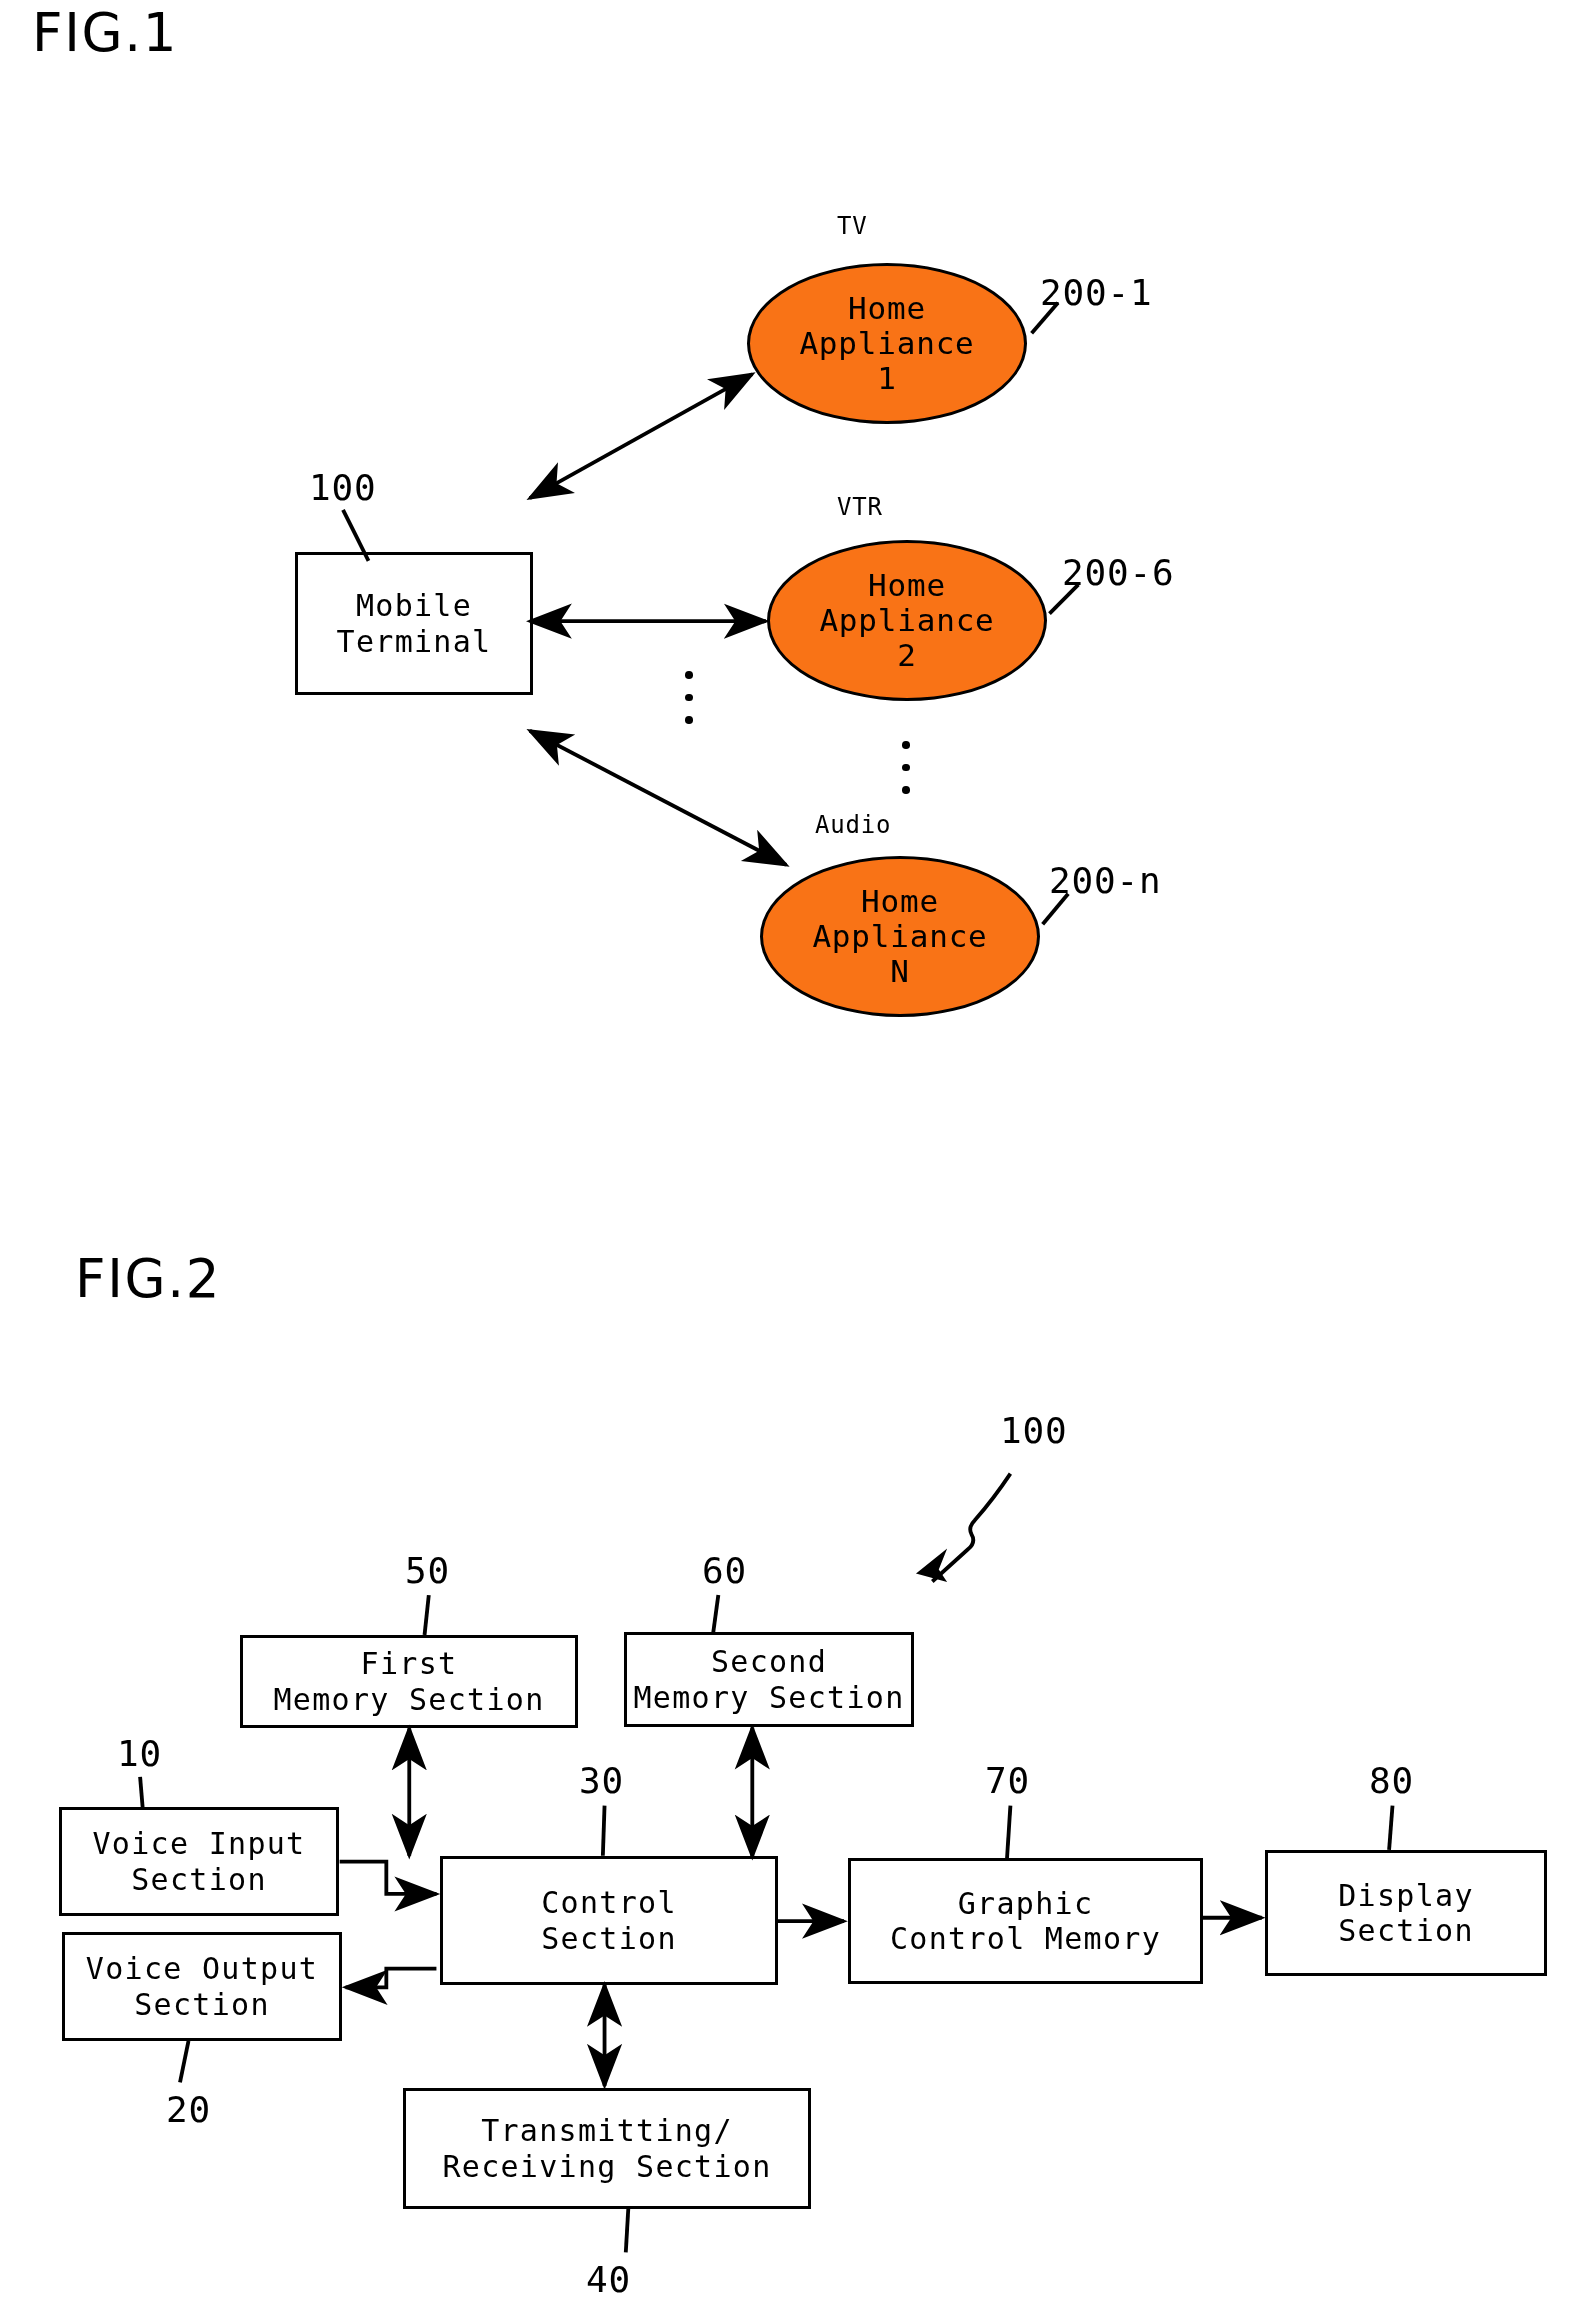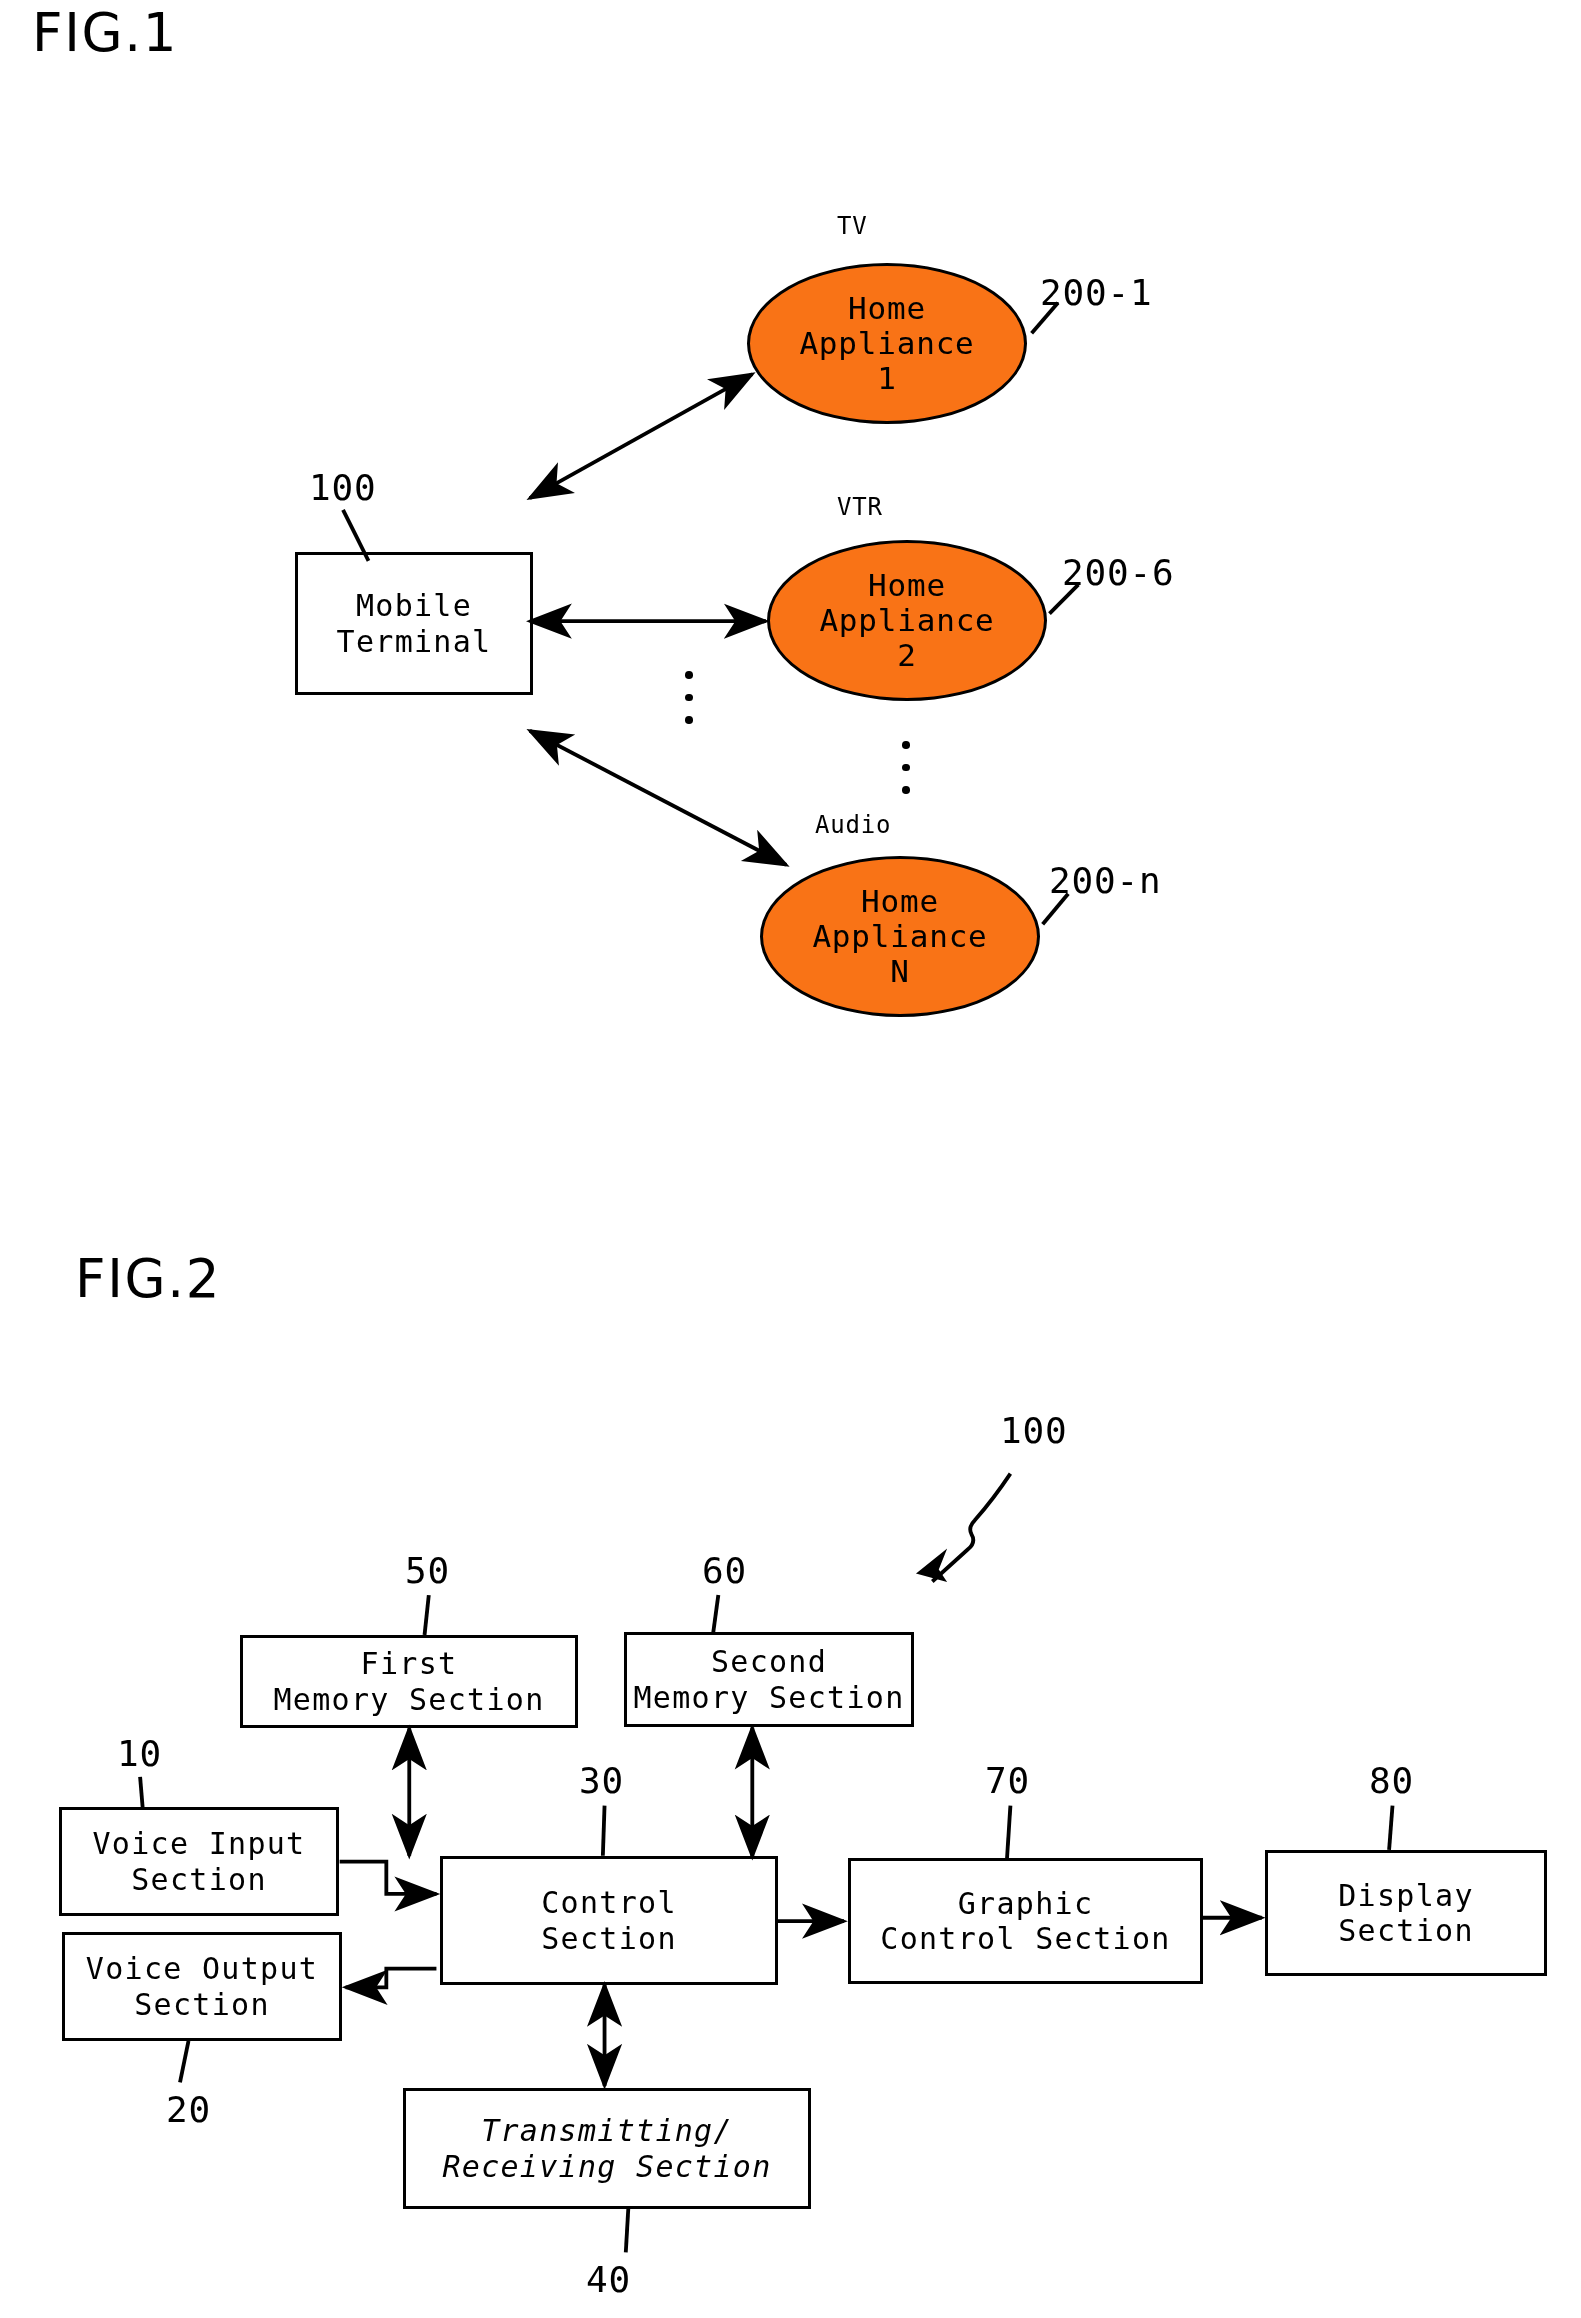--- a/index.html
+++ b/index.html
@@ -182,30 +182,30 @@
 
 <div class="reftext" style="left:579px; top:1760px;">30</div>
 <div class="node" id="ctrl" style="left:440px; top:1856px; width:338px; height:129px;text-align:right;">
   <span class="ln">Control</span>
   <span class="ln">Section</span>
 </div>
 
 <div class="reftext" style="left:985px; top:1760px;">70</div>
 <div class="node" id="gctrl" style="left:848px; top:1858px; width:355px; height:126px;">
   <span class="ln">Graphic</span>
-  <span class="ln">Control Section</span>
+  <span class="ln">Control Memory</span>
 </div>
 
 <div class="reftext" style="left:1369px; top:1760px;">80</div>
 <div class="node" id="disp" style="left:1265px; top:1850px; width:282px; height:126px;">
   <span class="ln">Display</span>
   <span class="ln">Section</span>
 </div>
 
-<div class="node" id="trx" style="left:403px; top:2088px; width:408px; height:121px;font-style:italic;">
+<div class="node" id="trx" style="left:403px; top:2088px; width:408px; height:121px;">
   <span class="ln">Transmitting/</span>
   <span class="ln">Receiving Section</span>
 </div>
 <div class="reftext" style="left:586px; top:2259px;">40</div>
 
 <svg id="wires" viewBox="0 0 1862 2730">
   <defs>
     <marker id="ah" markerWidth="13" markerHeight="13" refX="11" refY="5" orient="auto" markerUnits="strokeWidth">
       <path d="M0,0.4 L12,5 L0,9.6 L3,5 Z" fill="#000"></path>
     </marker>

